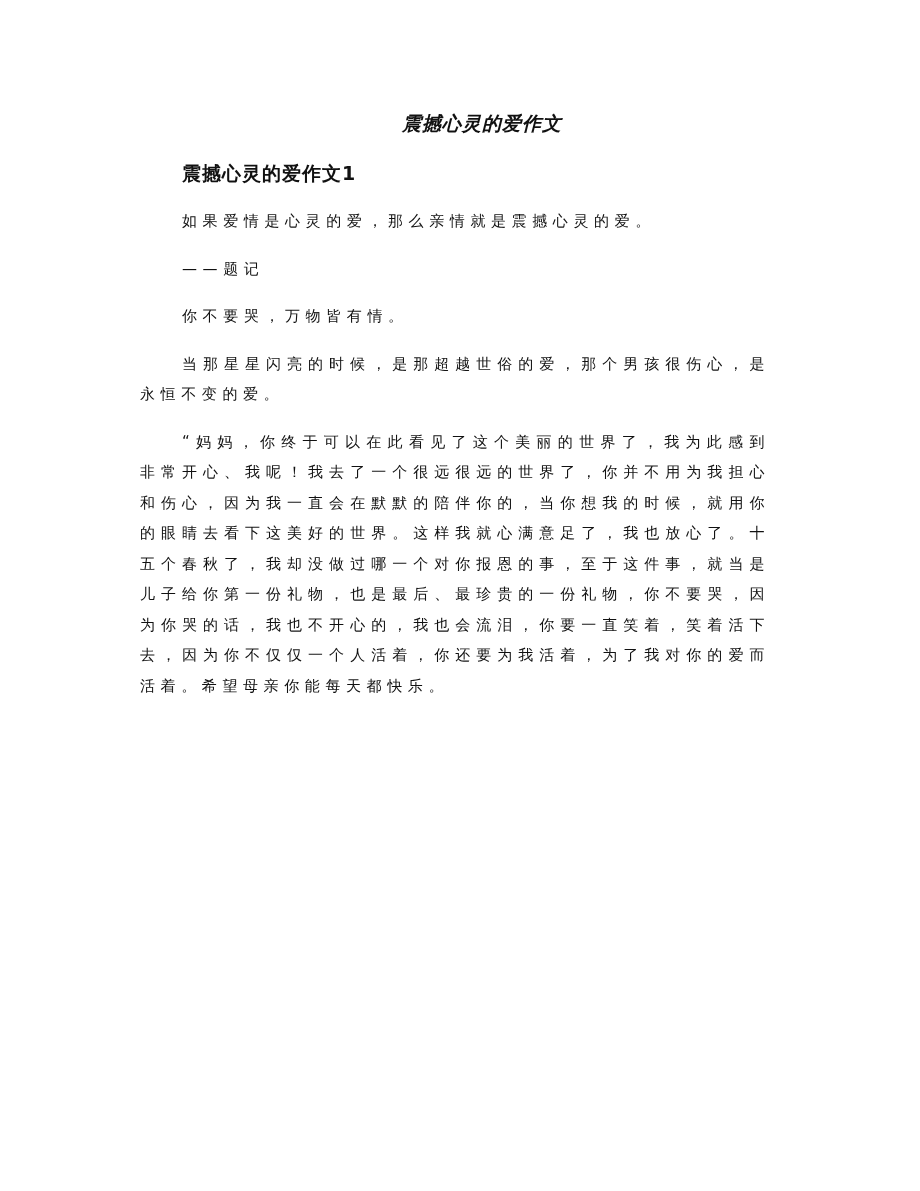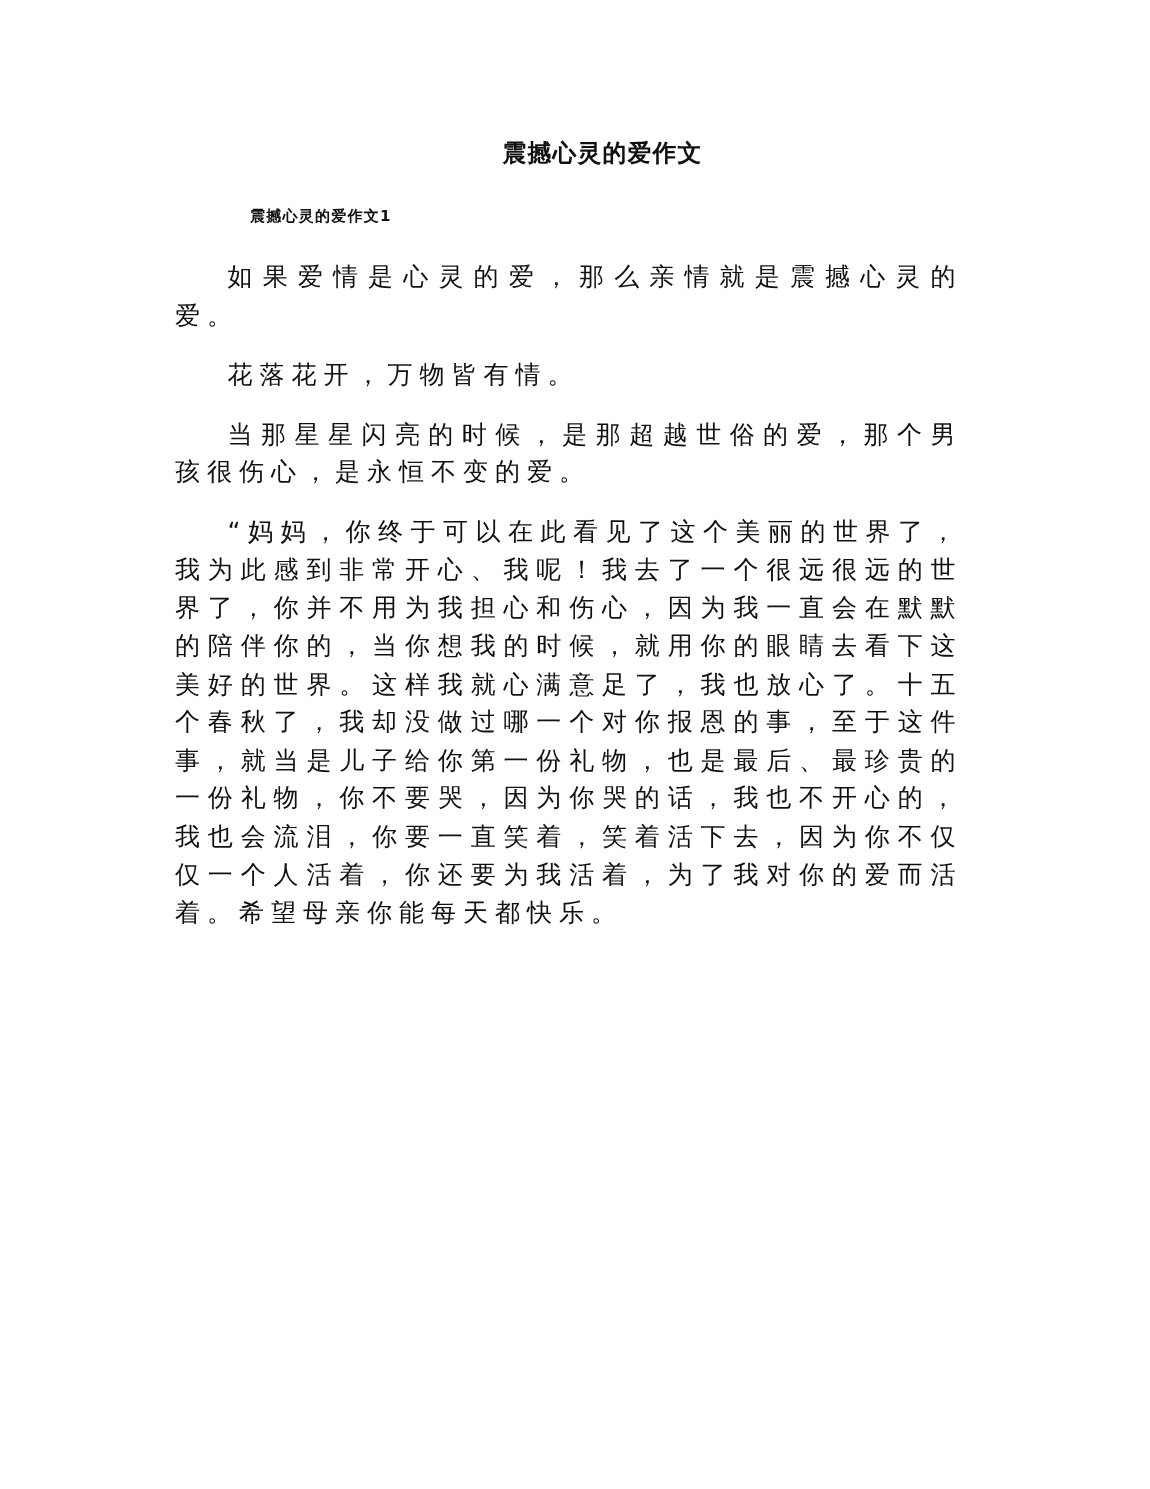--- a/index.html
+++ b/index.html
@@ -25,53 +25,55 @@
       position: absolute;
       top: 110px;
       left: 0;
       width: 684px;
       text-align: center;
       font-size: 19px;
       font-weight: bold;
       letter-spacing: 1px;
       margin: 0;
       line-height: 26px;
+      font-style: italic;
     }
     .section-heading {
       position: absolute;
       top: 160px;
-      left: 60px;
-      font-size: 12px;
+      left: 42px;
+      font-size: 19px;
       font-weight: bold;
       letter-spacing: 1px;
       margin: 0;
       line-height: 26px;
     }
     .body {
       position: absolute;
       top: 206px;
       left: 0;
       width: 630px;
     }
     .para {
-      font-size: 20px;
+      font-size: 15px;
       line-height: 30.5px;
       letter-spacing: 5.6px;
       margin: 0 0 17px 0;
       text-indent: 42px;
       text-align: justify;
       word-break: break-all;
     }
     .para.p0 { margin-bottom: 17px; }
   </style>
 </head>
 <body>
 
 <div class="page">
   <h1 class="doc-title">震撼心灵的爱作文</h1>
   <h2 class="section-heading">震撼心灵的爱作文1</h2>
   <div class="body">
     <p class="para p0">如果爱情是心灵的爱，那么亲情就是震撼心灵的爱。</p>
-    <p class="para">花落花开，万物皆有情。</p>
+    <p class="para">——题记</p>
+    <p class="para">你不要哭，万物皆有情。</p>
     <p class="para">当那星星闪亮的时候，是那超越世俗的爱，那个男孩很伤心，是永恒不变的爱。</p>
     <p class="para">“妈妈，你终于可以在此看见了这个美丽的世界了，我为此感到非常开心、我呢！我去了一个很远很远的世界了，你并不用为我担心和伤心，因为我一直会在默默的陪伴你的，当你想我的时候，就用你的眼睛去看下这美好的世界。这样我就心满意足了，我也放心了。十五个春秋了，我却没做过哪一个对你报恩的事，至于这件事，就当是儿子给你第一份礼物，也是最后、最珍贵的一份礼物，你不要哭，因为你哭的话，我也不开心的，我也会流泪，你要一直笑着，笑着活下去，因为你不仅仅一个人活着，你还要为我活着，为了我对你的爱而活着。希望母亲你能每天都快乐。</p>
   </div>
 </div>
 
 </body></html>

